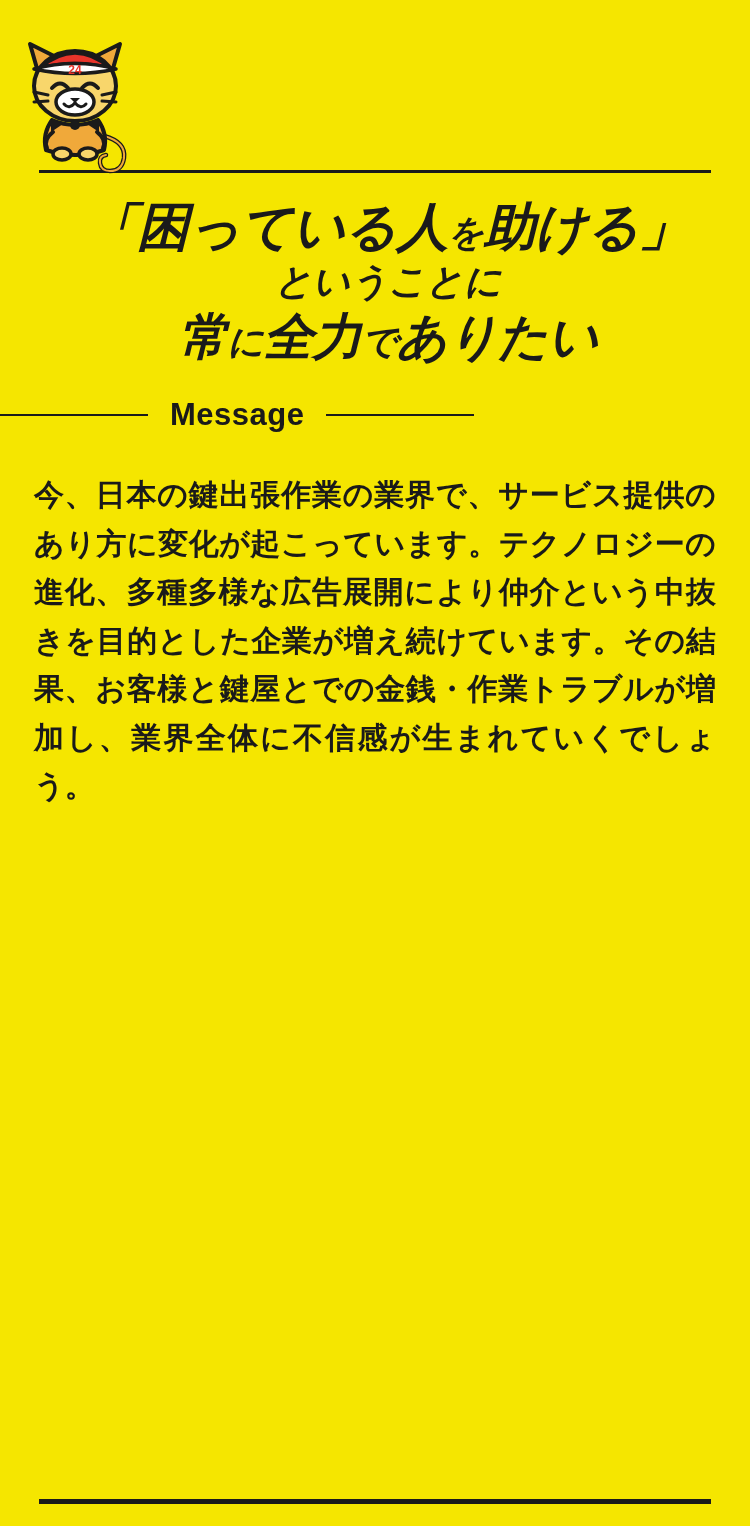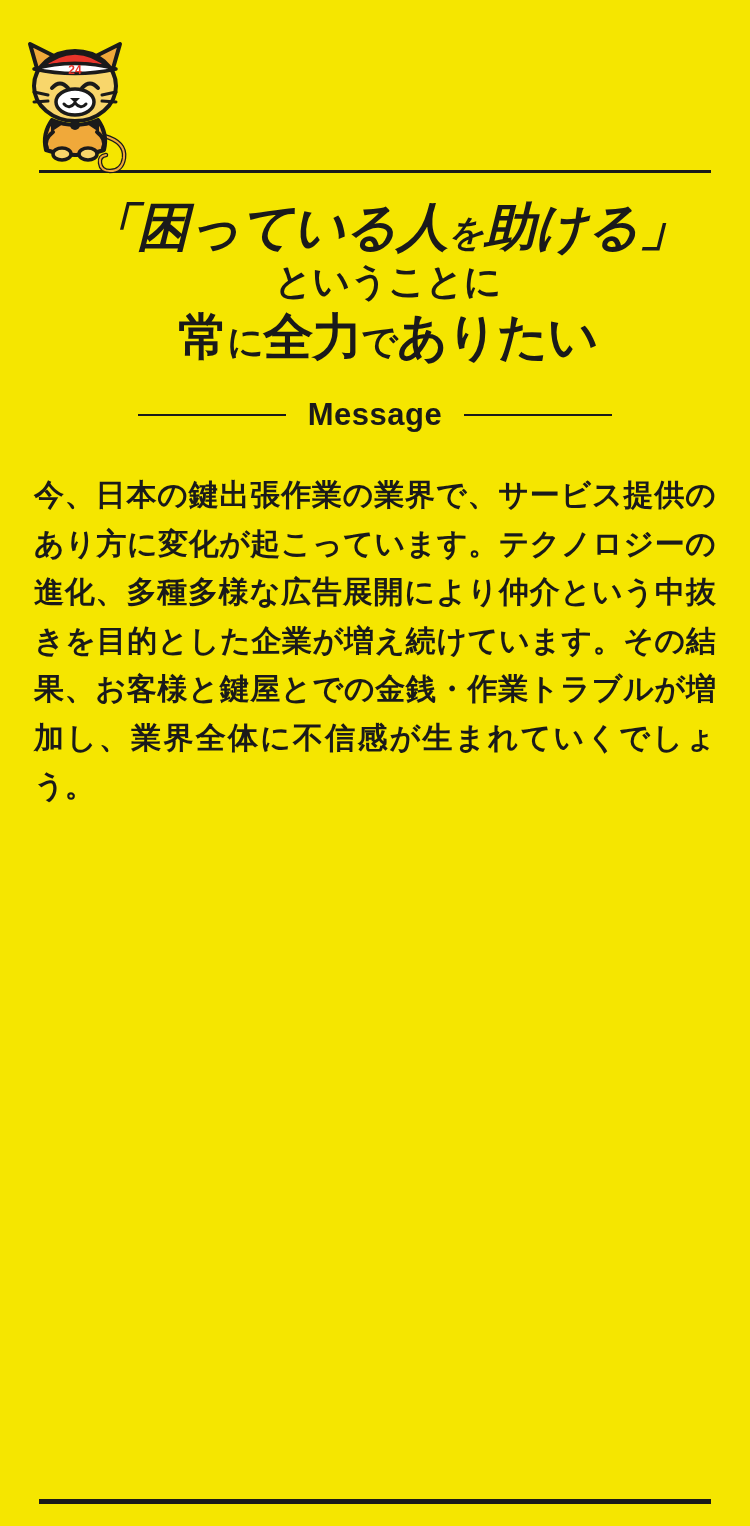--- a/index.html
+++ b/index.html
@@ -59,40 +59,41 @@
     letter-spacing: -1px;
     line-height: 1.08;
     white-space: nowrap;
   }
   .headline .l1 .sm {
     font-size: 36px;
   }
   .headline .l2 {
     font-size: 37px;
     font-weight: 800;
+    font-style: italic;
     line-height: 1.25;
     margin-top: 4px;
   }
   .headline .l3 {
     font-size: 50px;
     font-weight: 800;
+    font-style: italic;
     line-height: 1.15;
     margin-top: 4px;
     letter-spacing: -1px;
     white-space: nowrap;
   }
   .headline .l3 .sm {
     font-size: 36px;
   }
 
   
   .message-row {
     display: flex;
     align-items: center;
-    justify-content: center;
     gap: 22px;
     margin-top: 30px;
   }
   .message-row .dash {
     width: 148px;
     height: 2px;
     background: #1a1a1a;
   }
   .message-row .label {
     font-size: 31px;

